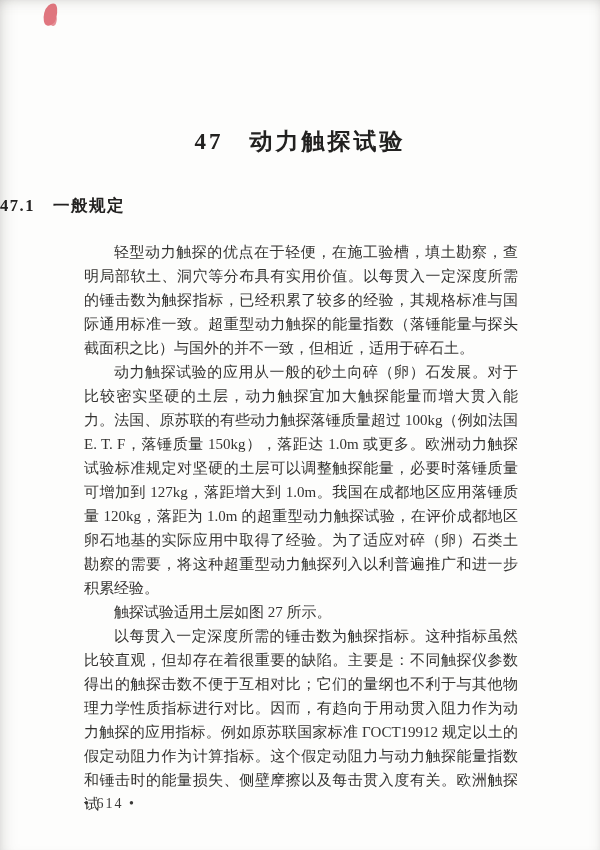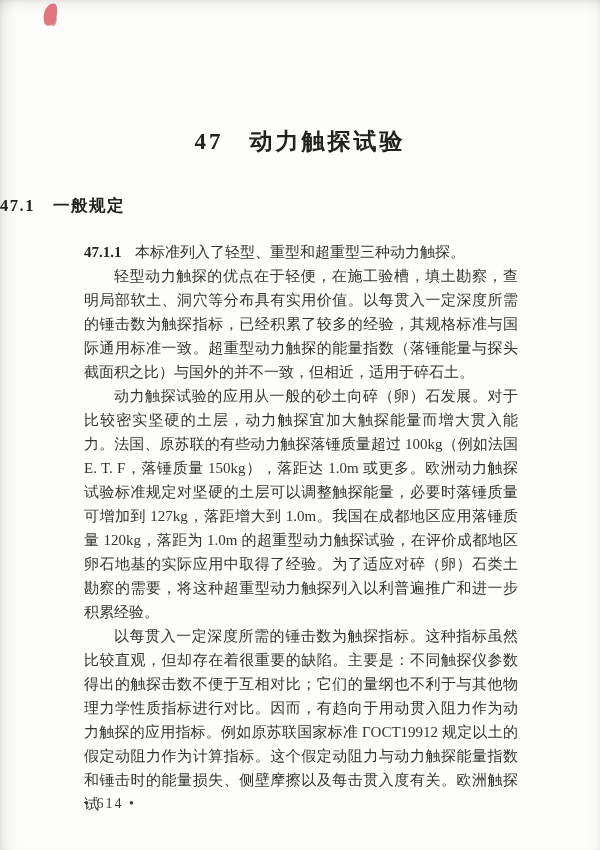--- a/index.html
+++ b/index.html
@@ -97,28 +97,26 @@
 <div class="page">
 
   <div class="scan-mark" style="background: rgb(217, 85, 96);"></div>
 
   <h1 class="chapter-title">47　动力触探试验</h1>
 
   <h2 class="section-title">47.1　一般规定</h2>
 
   <div class="body-text">
 
-    <p class="clause">
-      <span class="clause-num">47.1.1</span><span>本标准列入了轻型、重型和超重型三种动力触探。</span>
-    </p>
 
     <p class="para">轻型动力触探的优点在于轻便，在施工验槽，填土勘察，查明局部软土、洞穴等分布具有实用价值。以每贯入一定深度所需的锤击数为触探指标，已经积累了较多的经验，其规格标准与国际通用标准一致。超重型动力触探的能量指数（落锤能量与探头截面积之比）与国外的并不一致，但相近，适用于碎石土。</p>
 
     <p class="para">动力触探试验的应用从一般的砂土向碎（卵）石发展。对于比较密实坚硬的土层，动力触探宜加大触探能量而增大贯入能力。法国、原苏联的有些动力触探落锤质量超过 100kg（例如法国 E. T. F，落锤质量 150kg），落距达 1.0m 或更多。欧洲动力触探试验标准规定对坚硬的土层可以调整触探能量，必要时落锤质量可增加到 127kg，落距增大到 1.0m。我国在成都地区应用落锤质量 120kg，落距为 1.0m 的超重型动力触探试验，在评价成都地区卵石地基的实际应用中取得了经验。为了适应对碎（卵）石类土勘察的需要，将这种超重型动力触探列入以利普遍推广和进一步积累经验。</p>
 
+    <p class="para">触探试验适用土层如图 27 所示。</p>
 
     <p class="para">以每贯入一定深度所需的锤击数为触探指标。这种指标虽然比较直观，但却存在着很重要的缺陷。主要是：不同触探仪参数得出的触探击数不便于互相对比；它们的量纲也不利于与其他物理力学性质指标进行对比。因而，有趋向于用动贯入阻力作为动力触探的应用指标。例如原苏联国家标准 ГОСТ19912 规定以土的假定动阻力作为计算指标。这个假定动阻力与动力触探能量指数和锤击时的能量损失、侧壁摩擦以及每击贯入度有关。欧洲触探试</p>
 
   </div>
 
   <div class="page-number">• 614 •</div>
 
 </div>
 
 </body></html>

